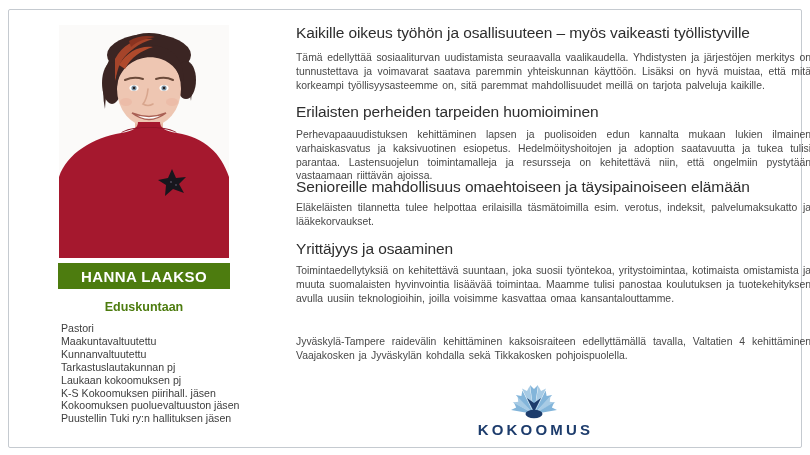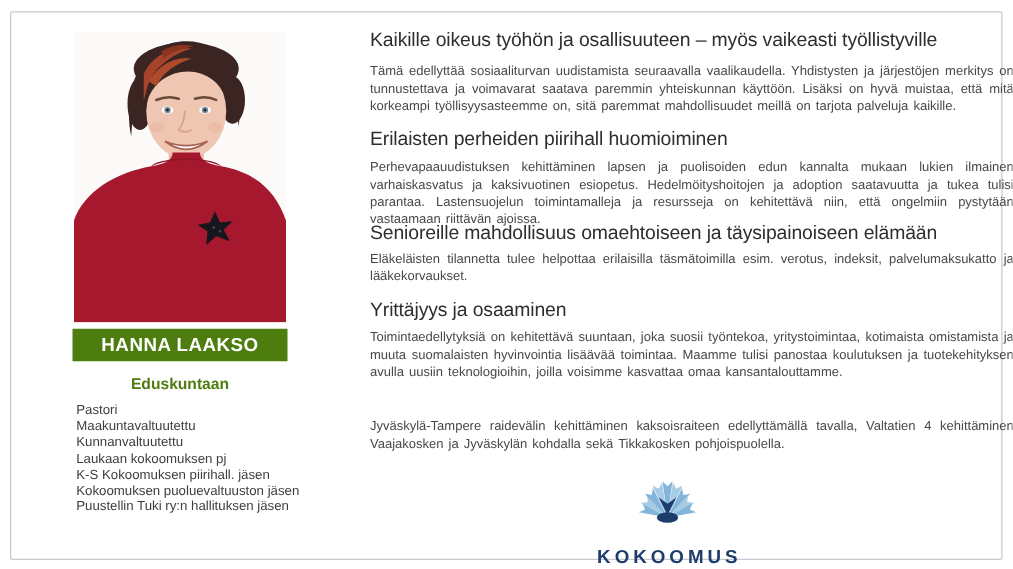--- a/index.html
+++ b/index.html
@@ -42,21 +42,21 @@
   .sec p{
     margin:0;font-size:10.4px;line-height:13.8px;color:#484848;
     text-align:justify;word-spacing:1.2px;
   }
   .s1{top:22px}.s2{top:101px}.s3{top:176px}.s4{top:238px}.s5{top:311px}
   .s1 p{margin-top:8px}.s2 p{margin-top:6px}.s3 p{margin-top:4px}
   .s4 p{margin-top:5px}.s5 p{margin-top:24px}
   
   .logo{
     position:absolute;left:0;top:383px;width:476px;
-    display:flex;flex-direction:column;align-items:center;gap:18px;
+    display:flex;flex-direction:column;align-items:center;gap:2px;
   }
   .logo-text{
     font-size:15px;font-weight:bold;color:#1d3c6c;
     letter-spacing:3.2px;margin-left:3px;
   }
 </style>
 </head>
 <body>
 
 <div class="frame"></div>
@@ -109,35 +109,36 @@
 <div class="banner">
   <span>HANNA LAAKSO</span>
 </div>
 
 <div class="subtitle">Eduskuntaan</div>
 
 <ul class="roles">
   <li>Pastori</li>
   <li>Maakuntavaltuutettu</li>
   <li>Kunnanvaltuutettu</li>
+  <li>Tarkastuslautakunnan pj</li>
   <li>Laukaan kokoomuksen pj</li>
   <li>K-S Kokoomuksen piirihall. jäsen</li>
   <li>Kokoomuksen puoluevaltuuston jäsen</li>
   <li>Puustellin Tuki ry:n hallituksen jäsen</li>
 </ul>
 
 <div class="right">
 
   <section class="sec s1">
     <h2>Kaikille oikeus työhön ja osallisuuteen – myös vaikeasti työllistyville</h2>
     <p>Tämä edellyttää sosiaaliturvan uudistamista seuraavalla vaalikaudella. Yhdistysten ja järjestöjen merkitys on tunnustettava ja voimavarat saatava paremmin yhteiskunnan käyttöön. Lisäksi on hyvä muistaa, että mitä korkeampi työllisyysasteemme on, sitä paremmat mahdollisuudet meillä on tarjota palveluja kaikille.</p>
   </section>
 
   <section class="sec s2">
-    <h2>Erilaisten perheiden piirihall huomioiminen</h2>
+    <h2>Erilaisten perheiden tarpeiden huomioiminen</h2>
     <p>Perhevapaauudistuksen kehittäminen lapsen ja puolisoiden edun kannalta mukaan lukien ilmainen varhaiskasvatus ja kaksivuotinen esiopetus. Hedelmöityshoitojen ja adoption saatavuutta ja tukea tulisi parantaa. Lastensuojelun toimintamalleja ja resursseja on kehitettävä niin, että ongelmiin pystytään vastaamaan riittävän ajoissa.</p>
   </section>
 
   <section class="sec s4">
     <h2>Yrittäjyys ja osaaminen</h2>
     <p>Toimintaedellytyksiä on kehitettävä suuntaan, joka suosii työntekoa, yritystoimintaa, kotimaista omistamista ja muuta suomalaisten hyvinvointia lisäävää toimintaa. Maamme tulisi panostaa koulutuksen ja tuotekehityksen avulla uusiin teknologioihin, joilla voisimme kasvattaa omaa kansantalouttamme.</p>
   </section>
 
   <section class="sec s3">
     <h2>Senioreille mahdollisuus omaehtoiseen ja täysipainoiseen elämään</h2>

